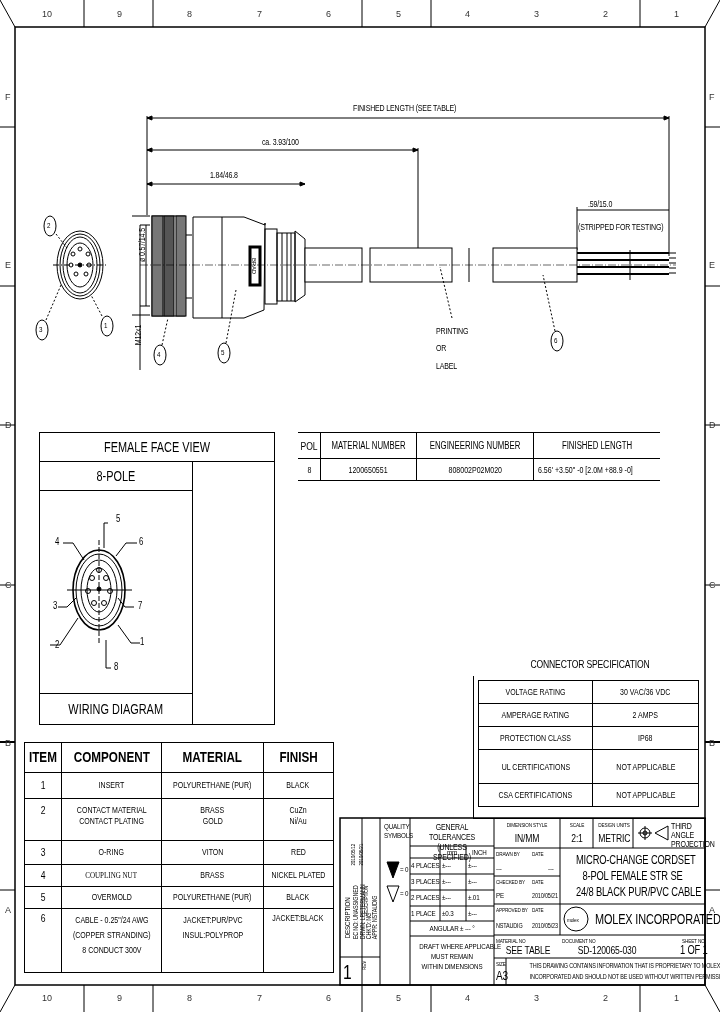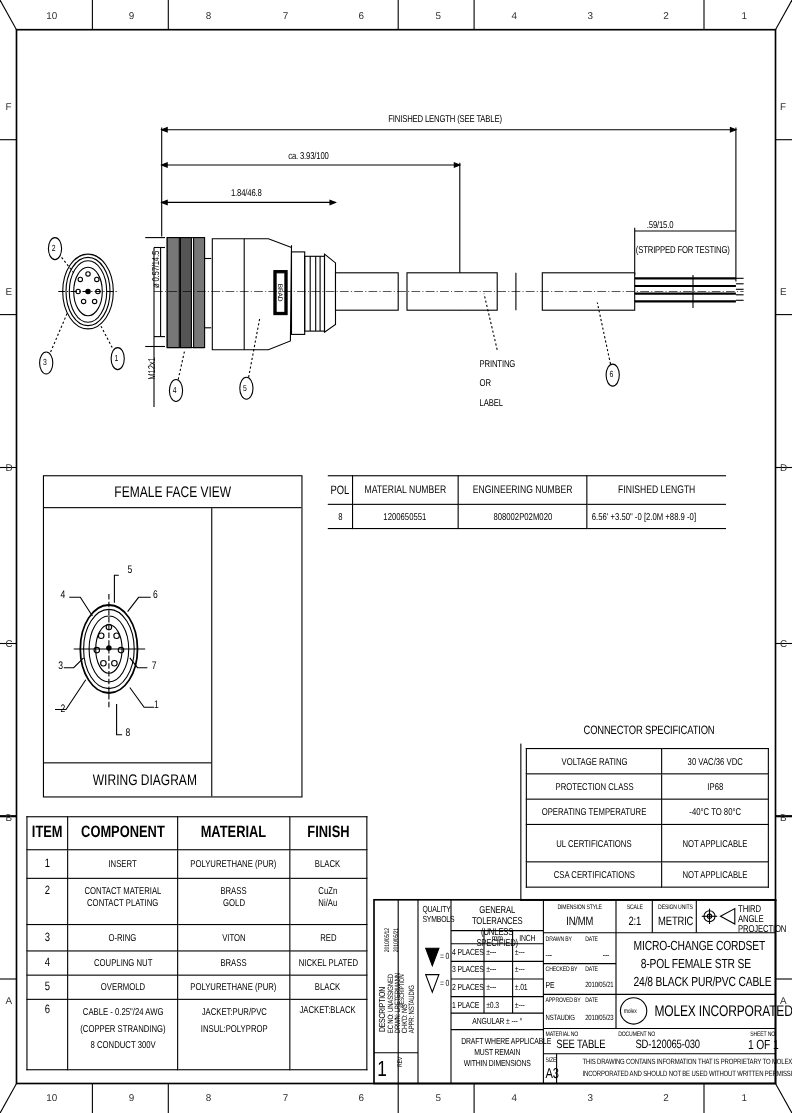--- a/index.html
+++ b/index.html
@@ -199,22 +199,25 @@
 <div class="t" style="left:39px;top:325px;font-size:8px;">3</div>
 <div class="t" style="left:104px;top:321px;font-size:8px;">1</div>
 <div class="t" style="left:157px;top:350px;font-size:8px;">4</div>
 <div class="t" style="left:221px;top:348px;font-size:8px;">5</div>
 <div class="t" style="left:554px;top:336px;font-size:8px;">6</div>
 
 <div class="abs" style="left:39px;top:432px;width:234px;height:291px;border:1.5px solid #000;">
   <div style="height:28px;border-bottom:1.5px solid #000;text-align:center;line-height:28px;font-size:14px;">
     <span class="sq">FEMALE FACE VIEW</span>
   </div>
+  <div class="abs" style="left:0;top:29px;width:152px;height:28px;border-bottom:1.5px solid #000;border-right:1.5px solid #000;text-align:center;line-height:28px;font-size:14px;">
+    <span class="sq">8-POLE</span>
+  </div>
   <div class="abs" style="left:152px;top:29px;width:0;height:262px;border-right:1.5px solid #000;"></div>
-  <div class="abs" style="left:0;top:260px;width:152px;height:30px;border-top:1.5px solid #000;text-align:right;line-height:30px;font-size:14px;">
+  <div class="abs" style="left:0;top:260px;width:152px;height:30px;border-top:1.5px solid #000;text-align:center;line-height:30px;font-size:14px;">
     <span class="sq">WIRING DIAGRAM</span>
   </div>
 </div>
 <svg width="720" height="720">
   <g stroke="#000" fill="none" stroke-width="1">
     <ellipse cx="99" cy="590" rx="26" ry="40" stroke-width="1.6"></ellipse>
     <ellipse cx="99" cy="590" rx="23" ry="36"></ellipse>
     <ellipse cx="99" cy="590" rx="18" ry="30"></ellipse>
     <ellipse cx="99" cy="590" rx="12" ry="22"></ellipse>
     <circle cx="99" cy="570" r="2.5"></circle>
@@ -266,26 +269,26 @@
 
 <div class="t tc" style="left:475px;top:659px;width:230px;font-size:11px;">CONNECTOR SPECIFICATION</div>
 <div class="abs" style="left:473px;top:676px;width:232px;height:142px;border-left:1px solid #000;border-bottom:1px solid #000;"></div>
 <table class="abs spec" style="left:478px;top:680px;width:221px;">
   <tbody>
       <tr>
         <td style="width:113px;margin-top:13px;"><span class="sq">VOLTAGE RATING</span></td>
         <td><span class="sq">30 VAC/36 VDC</span></td>
       </tr>
   <tr>
+        <td><span class="sq">AMPERAGE RATING</span></td>
+        <td><span class="sq">2 AMPS</span></td>
+      </tr>
+  <tr>
         <td><span class="sq">PROTECTION CLASS</span></td>
         <td><span class="sq">IP68</span></td>
-      </tr>
-  <tr>
-        <td><span class="sq">OPERATING TEMPERATURE</span></td>
-        <td><span class="sq">-40°C TO 80°C</span></td>
       </tr>
   <tr style="height:33px;">
         <td style="height:33px;"><span class="sq">UL CERTIFICATIONS</span></td>
         <td><span class="sq">NOT APPLICABLE</span></td>
       </tr>
   <tr>
         <td><span class="sq">CSA CERTIFICATIONS</span></td>
         <td><span class="sq">NOT APPLICABLE</span></td>
       </tr>
 </tbody>
@@ -312,21 +315,21 @@
     <td style="padding-top:6px;"><span class="sq">CuZn</span><br><span class="sq">Ni/Au</span></td>
   </tr>
   <tr style="height:24px;">
     <td style="vertical-align:middle;font-size:11px;"><span class="sq">3</span></td>
     <td style="vertical-align:middle;"><span class="sq">O-RING</span></td>
     <td style="vertical-align:middle;"><span class="sq">VITON</span></td>
     <td style="vertical-align:middle;"><span class="sq">RED</span></td>
   </tr>
   <tr style="height:22px;">
     <td style="vertical-align:middle;font-size:11px;"><span class="sq">4</span></td>
-    <td style="vertical-align:middle;"><span class="sq">COUPLING NUT</span></td>
+    <td style="vertical-align:middle;font-family:Liberation Serif, serif;"><span class="sq">COUPLING NUT</span></td>
     <td style="vertical-align:middle;"><span class="sq">BRASS</span></td>
     <td style="vertical-align:middle;"><span class="sq">NICKEL PLATED</span></td>
   </tr>
   <tr style="height:22px;">
     <td style="vertical-align:middle;font-size:11px;"><span class="sq">5</span></td>
     <td style="vertical-align:middle;"><span class="sq">OVERMOLD</span></td>
     <td style="vertical-align:middle;"><span class="sq">POLYURETHANE (PUR)</span></td>
     <td style="vertical-align:middle;"><span class="sq">BLACK</span></td>
   </tr>
   <tr style="height:64px;">

